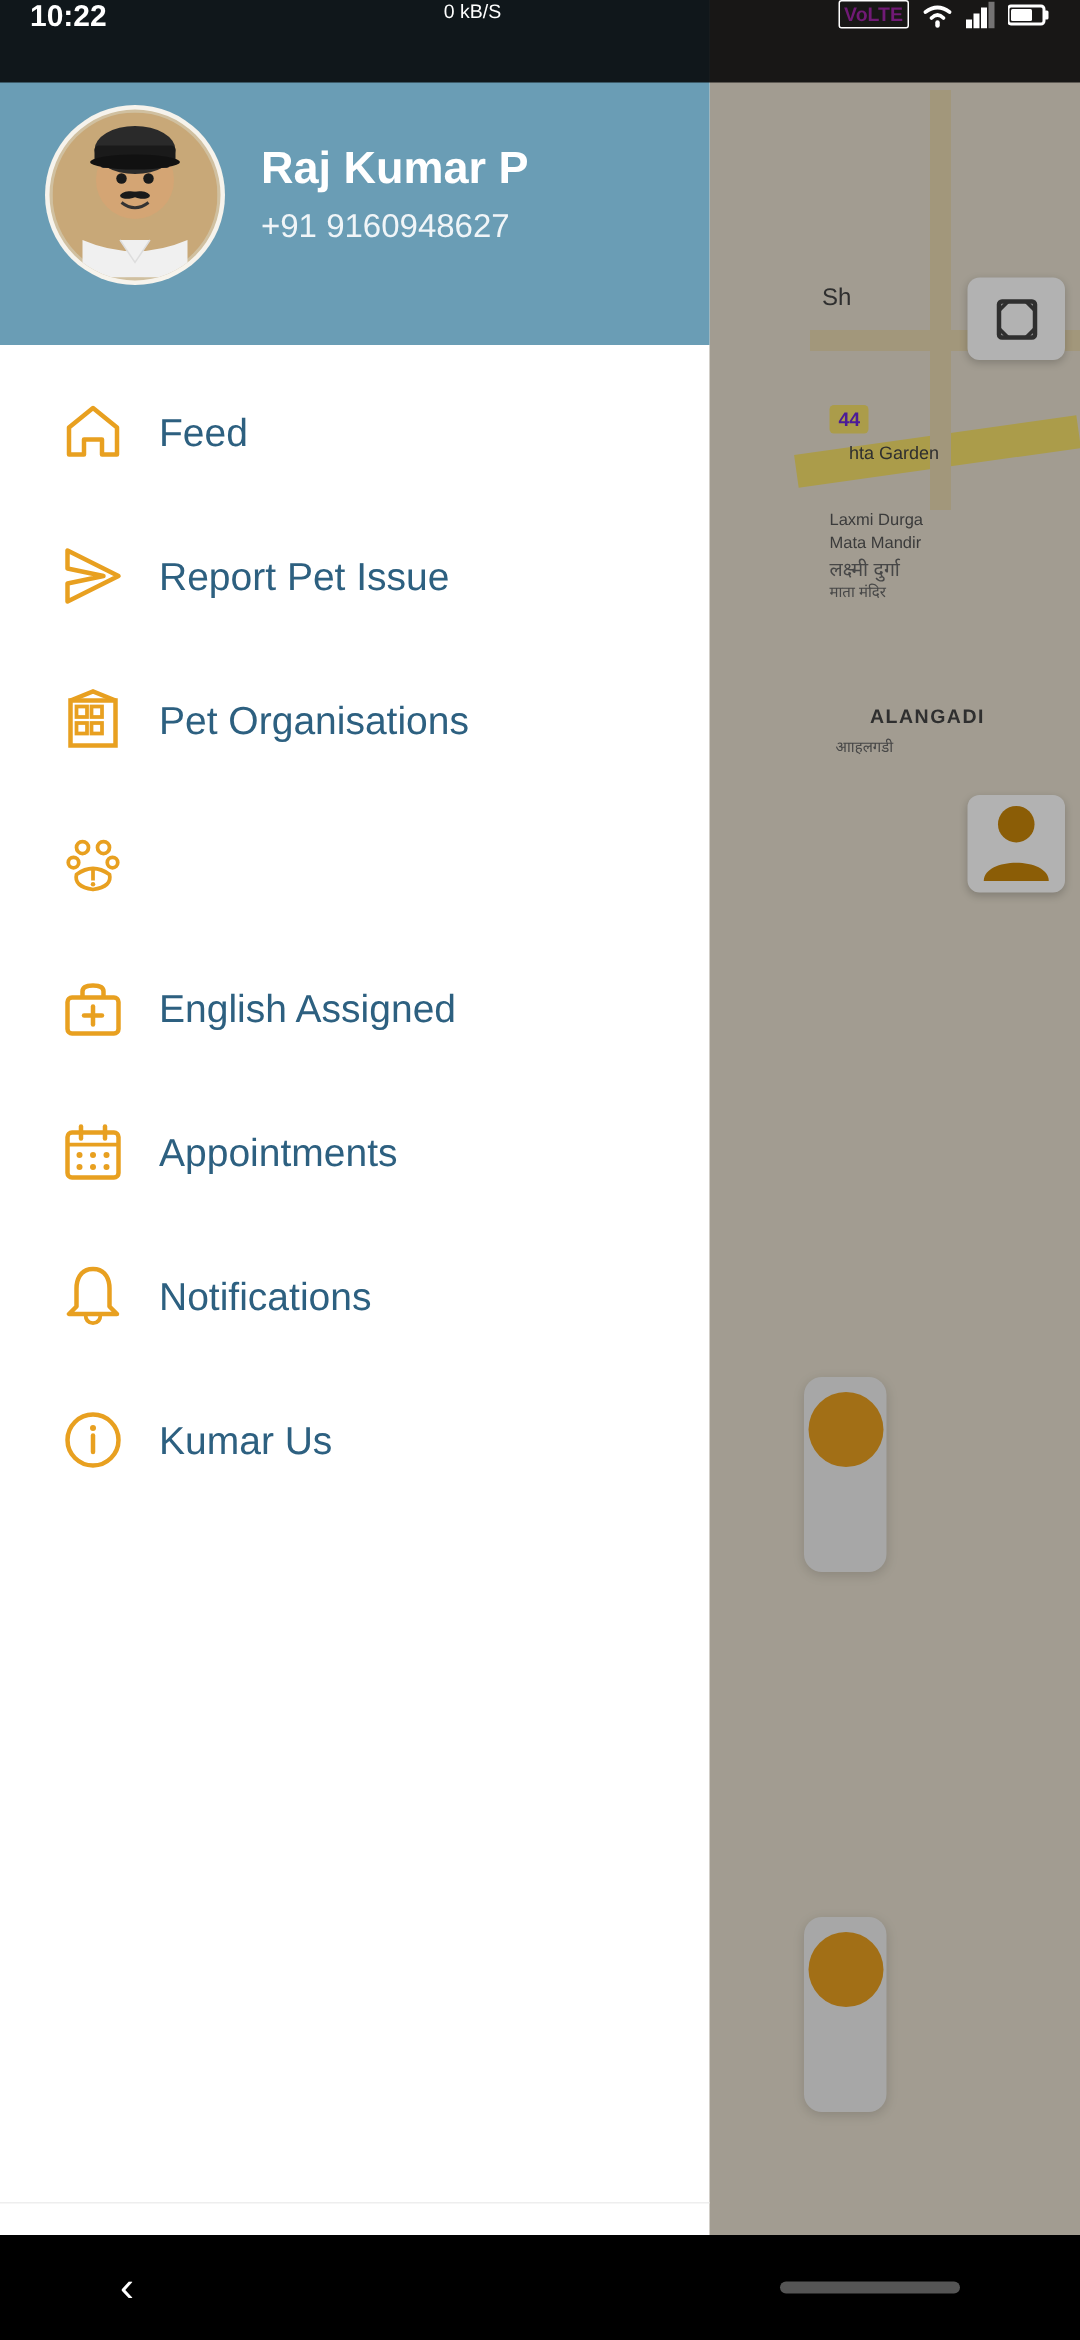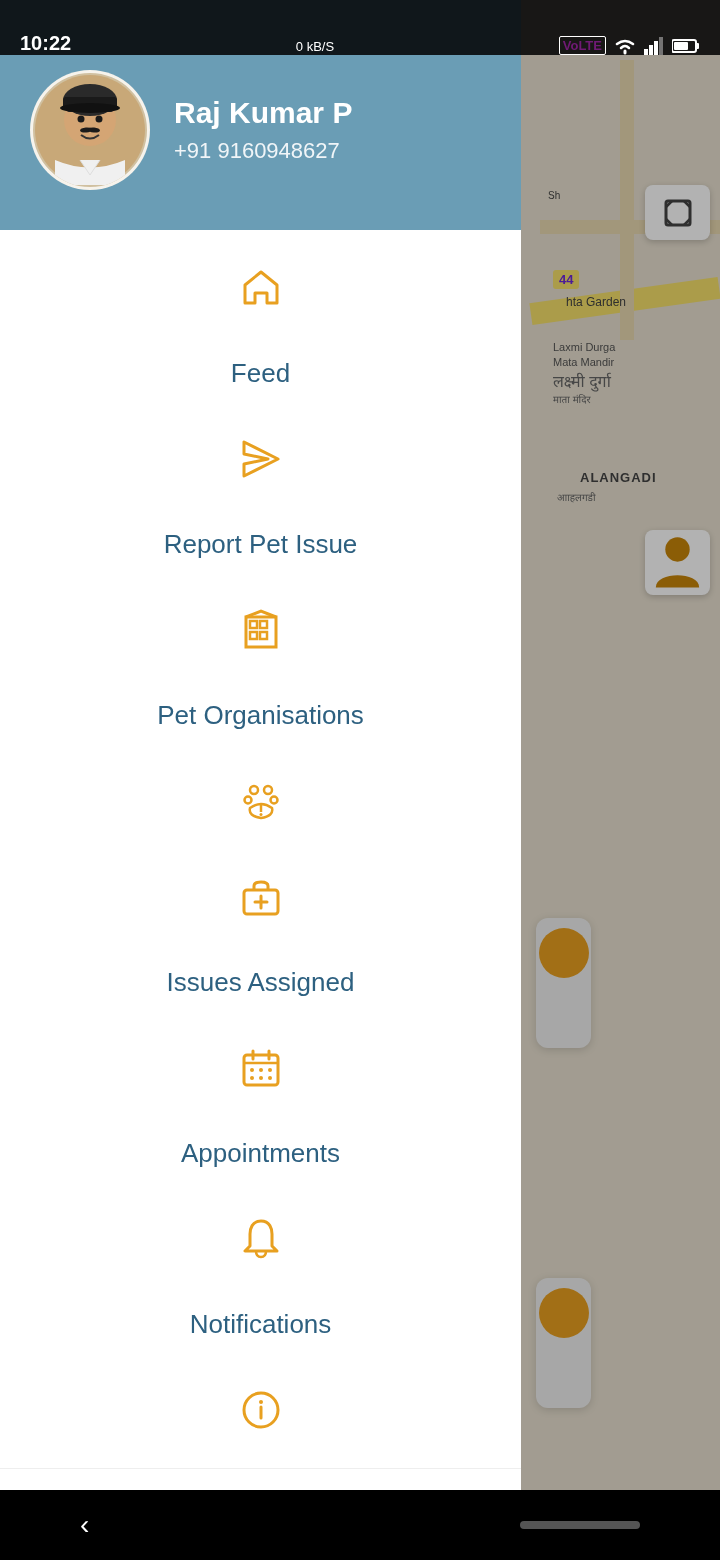--- a/index.html
+++ b/index.html
@@ -70,21 +70,21 @@
       font-weight: 600;
       letter-spacing: 1px;
       margin-left: 36px;
     }
     .map-label-alangadi-hindi {
       top: 490px; left: 557px;
       font-size: 10px; color: #666;
     }
     .map-label-sh {
       top: 190px; left: 548px;
-      font-size: 10px; color: #444;
+      font-size: 16px; color: #444;
     }
 
     
     .map-expand-btn {
       position: absolute;
       top: 185px; left: 645px;
       width: 65px; height: 55px;
       background: white;
       border-radius: 8px;
       display: flex;
@@ -150,21 +150,21 @@
       width: 720px;
       height: 1560px;
       background: rgba(0,0,0,0.3);
       z-index: 5;
     }
 
     
     .drawer {
       position: absolute;
       top: 0; left: 0;
-      width: 521px;
+      width: 473px;
       height: 1560px;
       background: white;
       z-index: 10;
       display: flex;
       flex-direction: column;
     }
 
     
     .drawer-header {
       background: #6a9db5;
@@ -207,24 +207,23 @@
 
     
     .drawer-menu {
       flex: 1;
       padding: 10px 0;
       overflow-y: auto;
     }
     .menu-item {
       display: flex;
       align-items: center;
-      padding: 22px 16px;
-      gap: 44px;
+      padding: 22px 36px;
+      gap: 18px;
       cursor: pointer;
-      flex-direction: column;
     }
     .menu-icon {
       width: 52px;
       height: 52px;
       display: flex;
       align-items: center;
       justify-content: center;
       flex-shrink: 0;
     }
     .menu-icon svg {
@@ -264,21 +263,21 @@
 
     
     .status-bar {
       position: absolute;
       top: 0; left: 0;
       width: 720px;
       height: 55px;
       background: rgba(0,0,0,0.85);
       z-index: 20;
       display: flex;
-      align-items: flex-end;
+      align-items: flex-start;
       justify-content: space-between;
       padding: 0 20px;
     }
     .status-time {
       color: white;
       font-size: 20px;
       font-weight: 600;
     }
     .status-data {
       color: white;
@@ -329,21 +328,21 @@
   <div class="map-road-h1"></div>
   <div class="map-road-h2"></div>
   <div class="map-road-v1"></div>
 
   <div class="map-text map-label-sh">Sh</div>
   <div class="map-text map-label-44">44</div>
   <div class="map-text map-label-garden">hta Garden</div>
   <div class="map-text map-label-mandir">
     <div>Laxmi Durga</div>
     <div>Mata Mandir</div>
-    <div style="font-size:16px;color:#666">लक्ष्मी दुर्गा</div>
+    <div style="font-size:13px;color:#666">लक्ष्मी दुर्गा</div>
     <div style="font-size:10px;color:#666">माता मंदिर</div>
   </div>
   <div class="map-text map-label-alangadi">ALANGADI</div>
   <div class="map-text map-label-alangadi-hindi">आाहलगडी</div>
 </div>
 
 <div class="map-expand-btn">
   <svg width="28" height="28" viewBox="0 0 28 28">
     <rect x="2" y="2" width="24" height="24" fill="none" stroke="#444" stroke-width="3" rx="2"></rect>
     <polyline points="2,8 8,2" stroke="#444" stroke-width="2.5" fill="none"></polyline>
@@ -454,21 +453,21 @@
 
     <div class="menu-item">
       <div class="menu-icon">
         <svg viewBox="0 0 46 46" fill="none" xmlns="http://www.w3.org/2000/svg">
           <rect x="6" y="16" width="34" height="24" rx="3" stroke="#e8a020" stroke-width="3" fill="none"></rect>
           <path d="M16 16 V12 Q16 8 23 8 Q30 8 30 12 V16" stroke="#e8a020" stroke-width="3" fill="none"></path>
           <line x1="23" y1="22" x2="23" y2="34" stroke="#e8a020" stroke-width="3" stroke-linecap="round"></line>
           <line x1="17" y1="28" x2="29" y2="28" stroke="#e8a020" stroke-width="3" stroke-linecap="round"></line>
         </svg>
       </div>
-      <span class="menu-label">Issues Assigned</span>
+      <span class="menu-label">English Assigned</span>
     </div>
 
     <div class="menu-item">
       <div class="menu-icon">
         <svg viewBox="0 0 46 46" fill="none" xmlns="http://www.w3.org/2000/svg">
           <rect x="6" y="10" width="34" height="30" rx="3" stroke="#e8a020" stroke-width="3" fill="none"></rect>
           <line x1="6" y1="18" x2="40" y2="18" stroke="#e8a020" stroke-width="2.5"></line>
           <line x1="15" y1="6" x2="15" y2="14" stroke="#e8a020" stroke-width="3" stroke-linecap="round"></line>
           <line x1="31" y1="6" x2="31" y2="14" stroke="#e8a020" stroke-width="3" stroke-linecap="round"></line>
 

